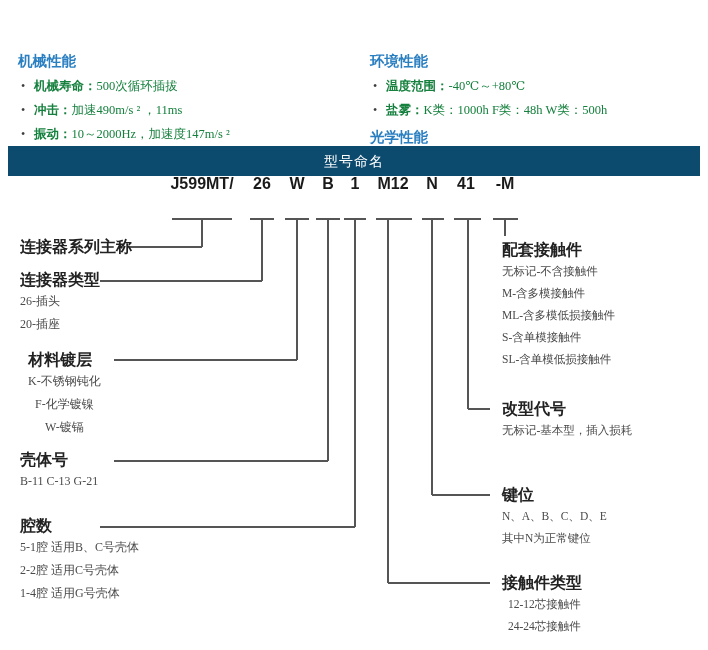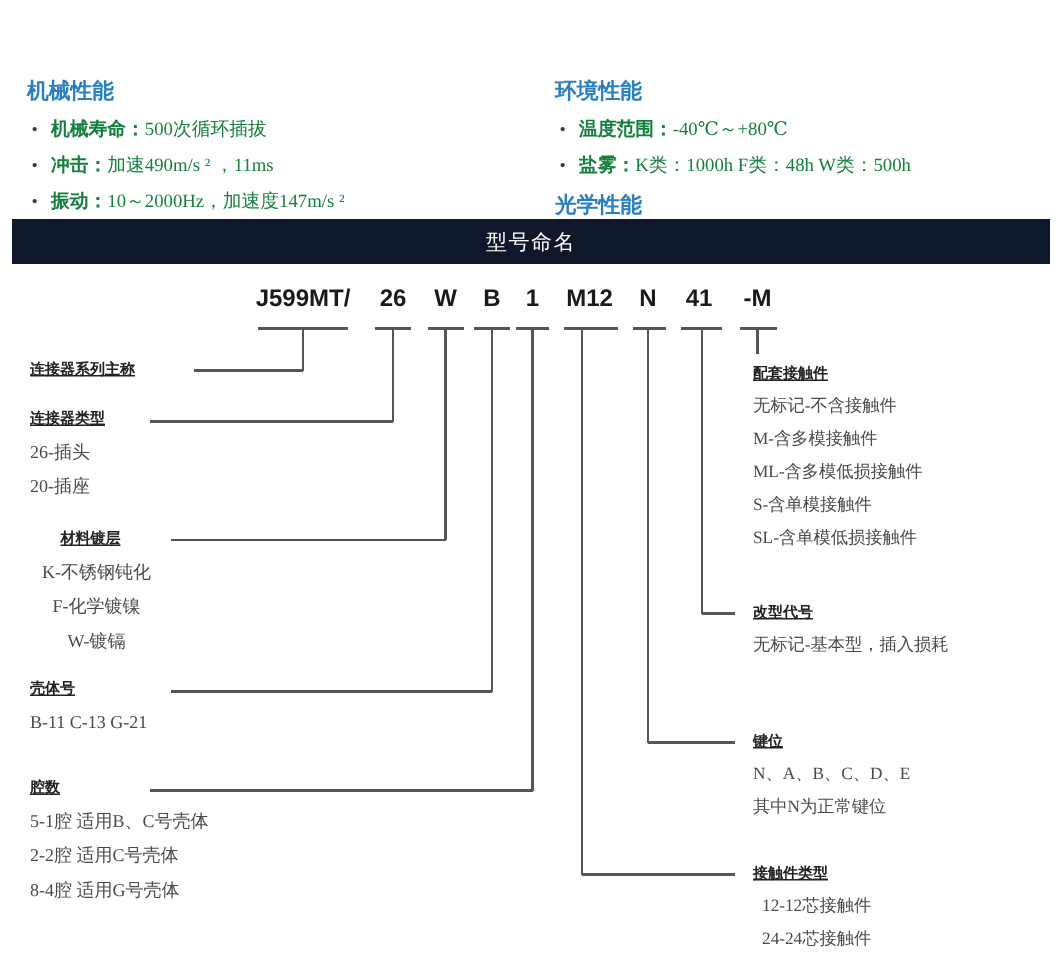--- a/index.html
+++ b/index.html
@@ -71,36 +71,36 @@
     font-family: "Liberation Serif", "DejaVu Serif", serif;
   }
 
   
   #banner {
     position: absolute;
     left: 8px;
     top: 146px;
     width: 692px;
     height: 30px;
-    background: #0f172a;
+    background: #0c4a6e;
   }
   #banner .banner-text {
     color: #ffffff;
     font-size: 14px;
     font-family: "Liberation Sans", "DejaVu Sans", sans-serif;
     text-align: center;
     line-height: 30px;
     letter-spacing: 1px;
   }
 
   
   #partnumber {
     position: absolute;
     left: 0;
-    top: 190px;
+    top: 174px;
     width: 601px;
     height: 26px;
   }
   .pn-token {
     position: absolute;
     top: 0;
     font-family: "Liberation Sans", "DejaVu Sans", sans-serif;
     font-weight: bold;
     font-size: 16px;
     color: #1a1a1a;
@@ -117,26 +117,25 @@
     height: 650px;
     pointer-events: none;
   }
 
   
   .callout {
     position: absolute;
   }
   .callout .co-title {
     font-weight: bold;
-    font-size: 10px;
+    font-size: 16px;
     color: #222222;
     line-height: 20px;
     white-space: nowrap;
     font-family: "Liberation Serif", "DejaVu Serif", serif;
-    text-decoration: underline;
   }
   .callout .co-item {
     font-size: 12px;
     color: #4a4a4a;
     line-height: 23px;
     white-space: nowrap;
     font-family: "Liberation Serif", "DejaVu Serif", serif;
   }
   .callout.small .co-item {
     font-size: 11.5px;
@@ -259,21 +258,21 @@
 
 <div class="callout" style="left:20px; top:450px;">
   <div class="co-title">壳体号</div>
   <div class="co-item">B-11      C-13      G-21</div>
 </div>
 
 <div class="callout" style="left:20px; top:516px;">
   <div class="co-title">腔数</div>
   <div class="co-item">5-1腔  适用B、C号壳体</div>
   <div class="co-item">2-2腔  适用C号壳体</div>
-  <div class="co-item">8-4腔  适用G号壳体</div>
+  <div class="co-item">1-4腔  适用G号壳体</div>
 </div>
 
 <div class="callout small" style="left:502px; top:240px;">
   <div class="co-title">配套接触件</div>
   <div class="co-item">无标记-不含接触件</div>
   <div class="co-item">M-含多模接触件</div>
   <div class="co-item">ML-含多模低损接触件</div>
   <div class="co-item">S-含单模接触件</div>
   <div class="co-item">SL-含单模低损接触件</div>
 </div>

